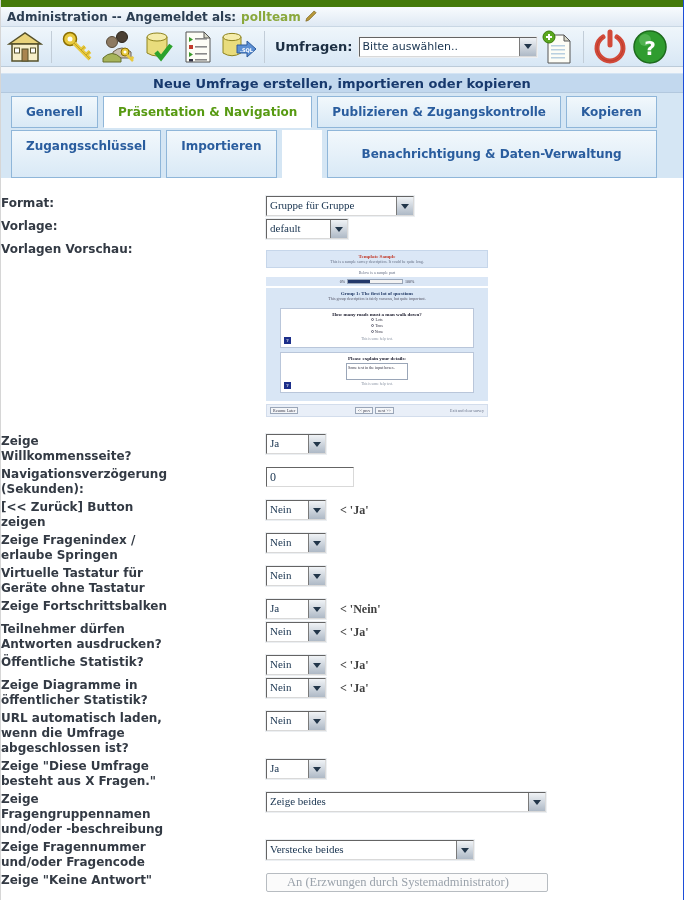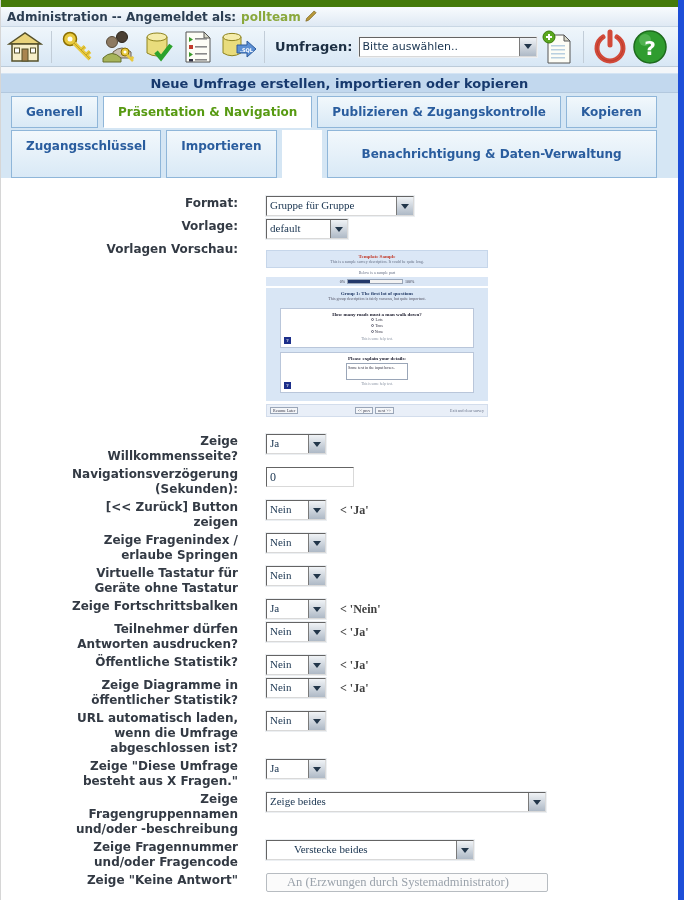--- a/index.html
+++ b/index.html
@@ -1,18 +1,18 @@
 <!DOCTYPE html>
 <html><head>
 <meta charset="utf-8">
 <style>
   * { box-sizing: border-box; margin: 0; padding: 0; }
   body { font-family: "DejaVu Sans", "Liberation Sans", sans-serif; background:#fff; }
   .page { width:684px; height:900px; margin:0 auto; background:#fff; position:relative;
-          border-left:1px solid #d6d6d6; border-right:6px solid #1d4ed8; overflow:hidden; }
+          border-left:1px solid #d6d6d6; border-right:1px solid #1d4ed8; overflow:hidden; }
 
   
   .greenstrip { height:7px; background:#447a0a; }
 
   
   .adminbar { height:20px; background:linear-gradient(#f8fbfd,#dfe9f4);
               border-bottom:1px solid #c9d7e4; display:flex; align-items:center; padding:0 6px;
               font-size:12px; font-weight:bold; color:#2c3e52; }
   .adminbar .user { color:#8aa83c; margin-left:5px; }
   .pencil { margin-left:3px; display:inline-flex; }
@@ -53,26 +53,26 @@
          font-size:12px; font-weight:bold; color:#2a5d9e; padding:8px 14px;
          margin-right:5px; white-space:nowrap; cursor:pointer; }
   .tab.active { background:#fff; color:#579a12; border-bottom-color:#fff; }
   .tabrow2 { margin-top:2px; }
   .tab.wide { padding:16px 34px; }
   .tabspacer { width:40px; background:#fff; margin-right:5px; }
 
   
   .content { background:#fff; padding-top:18px; }
   .frow { display:flex; align-items:flex-start; margin-bottom:3px; }
-  .flabel { width:245px; padding-right:8px; text-align:right; font-size:12px; font-weight:bold;
-            color:#333a44; line-height:15px; white-space:pre-line;padding-left:26px; }
+  .flabel { width:245px; padding-right:8px; text-align:left; font-size:12px; font-weight:bold;
+            color:#333a44; line-height:15px; white-space:pre-line; }
   .fctrl { margin-left:20px; display:flex; align-items:flex-start;font-family:Liberation Serif, serif; }
   .hint { font-size:12px; font-weight:bold; color:#404040; margin-left:14px; line-height:20px; }
   .w58 { width:60px; } .w82 { width:82px;gap:11px; } .w148 { width:148px; } .w178 { width:178px; }
-  .w208 { width:208px;padding-left:24px; } .w280 { width:280px; }
+  .w208 { width:208px; } .w280 { width:280px; }
 
   .saverow { display:flex; justify-content:center; margin-top:16px; }
   .savebtn { border:1px solid #8ab0d0; background:linear-gradient(#f7fbfe,#dcebf6);
              color:#1c5c9c; font-size:12px; font-weight:bold; padding:4px 18px; cursor:pointer;
              font-family:inherit; }
 
   
   .pv { width:222px; background:#fff; font-family:inherit; margin-top:8px; }
   .pv-head { background:#dbe7f6; border:1px solid #c6d6ea; padding:3px 2px; text-align:center; }
   .pv-title { color:#c23a2a; font-size:5px; font-weight:bold; }

